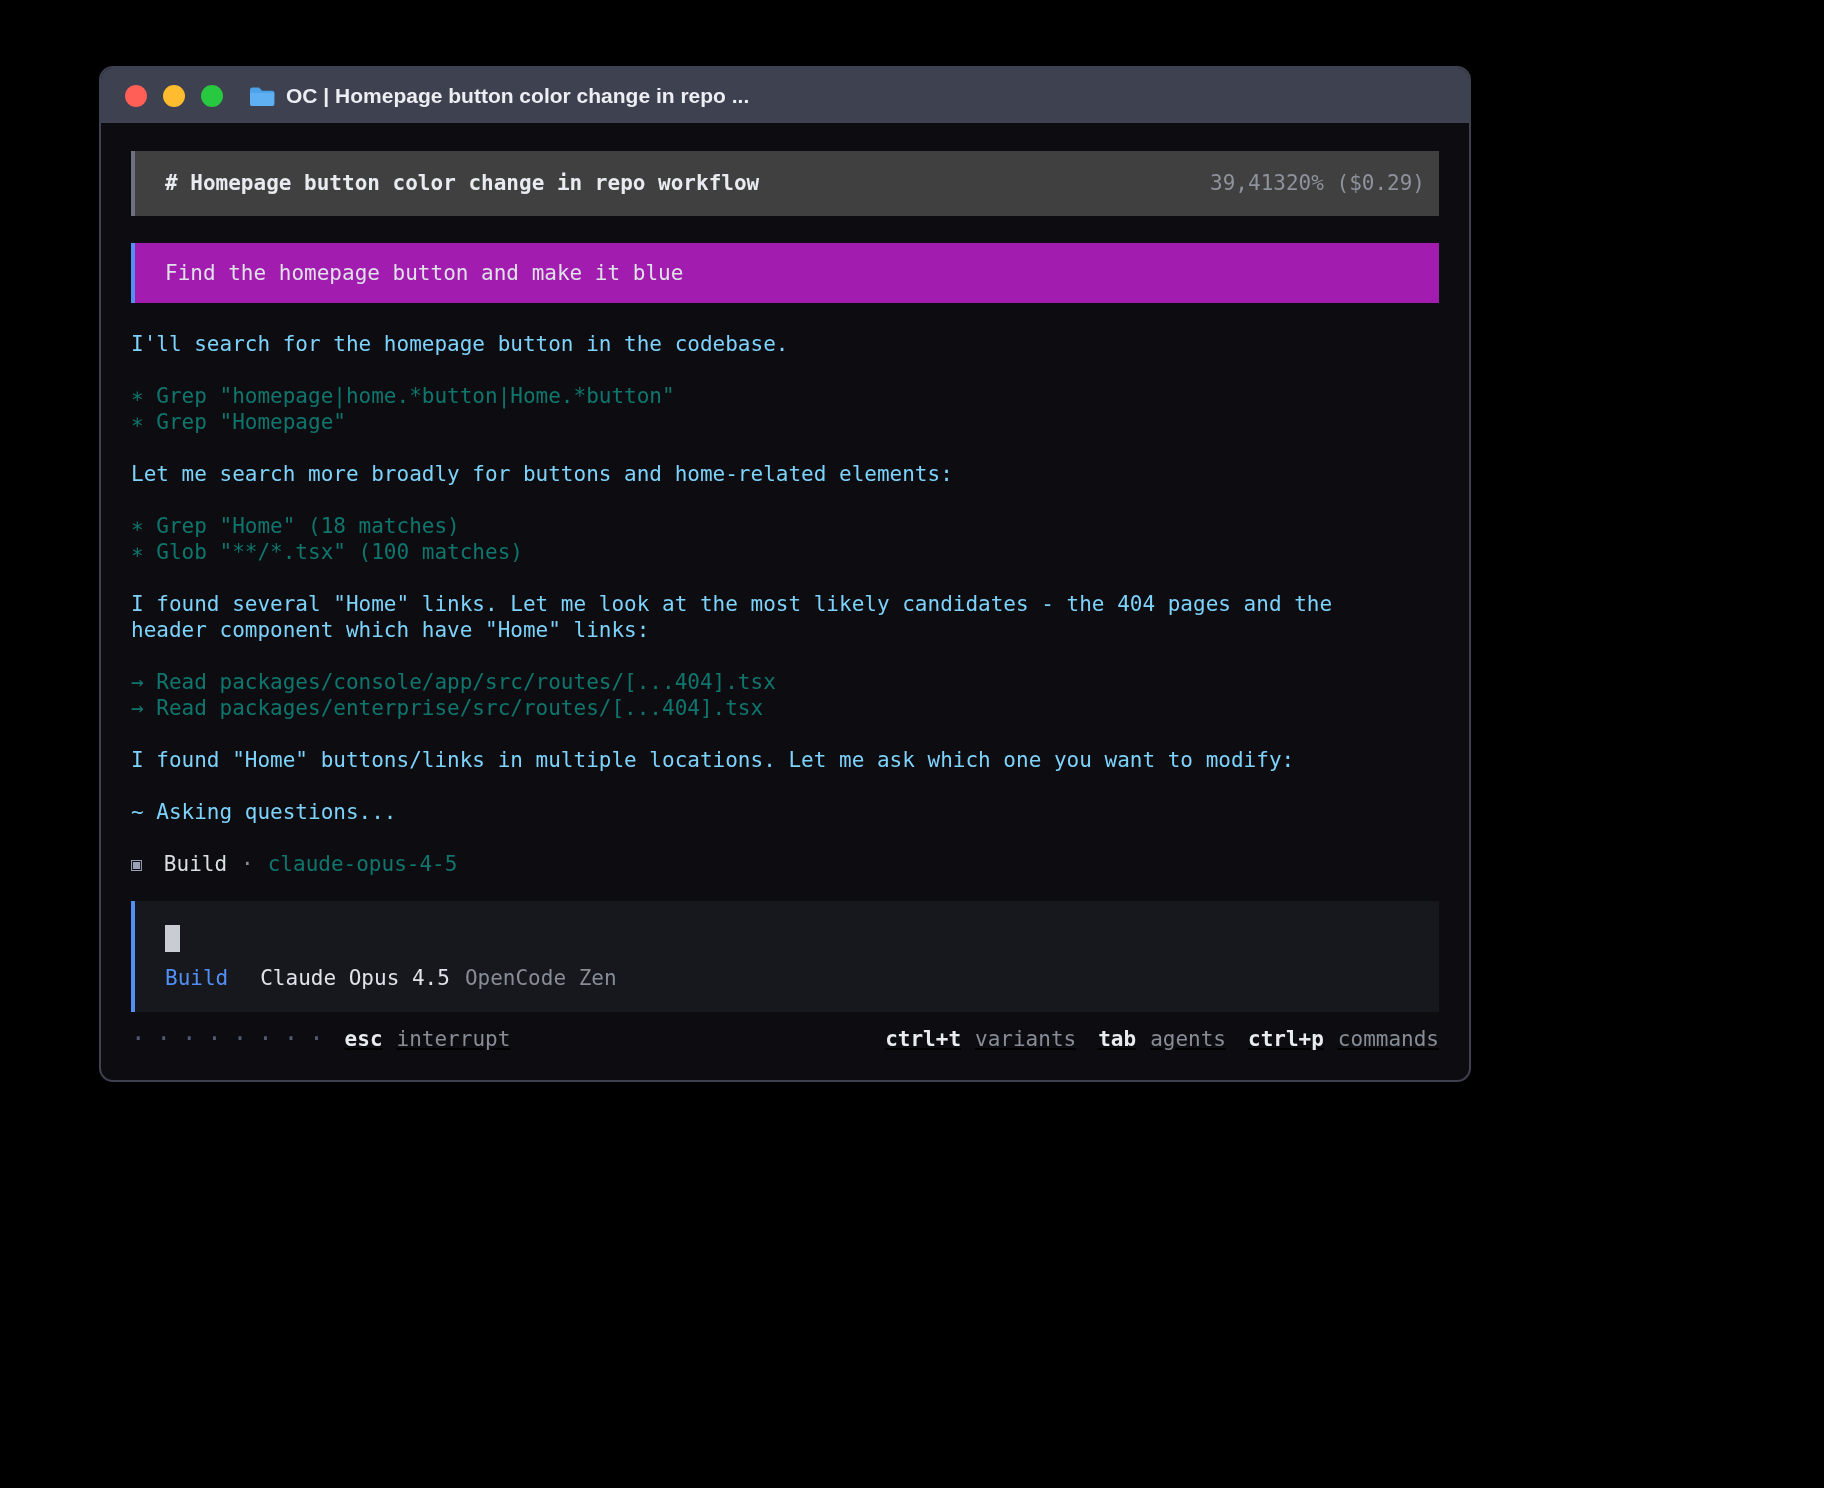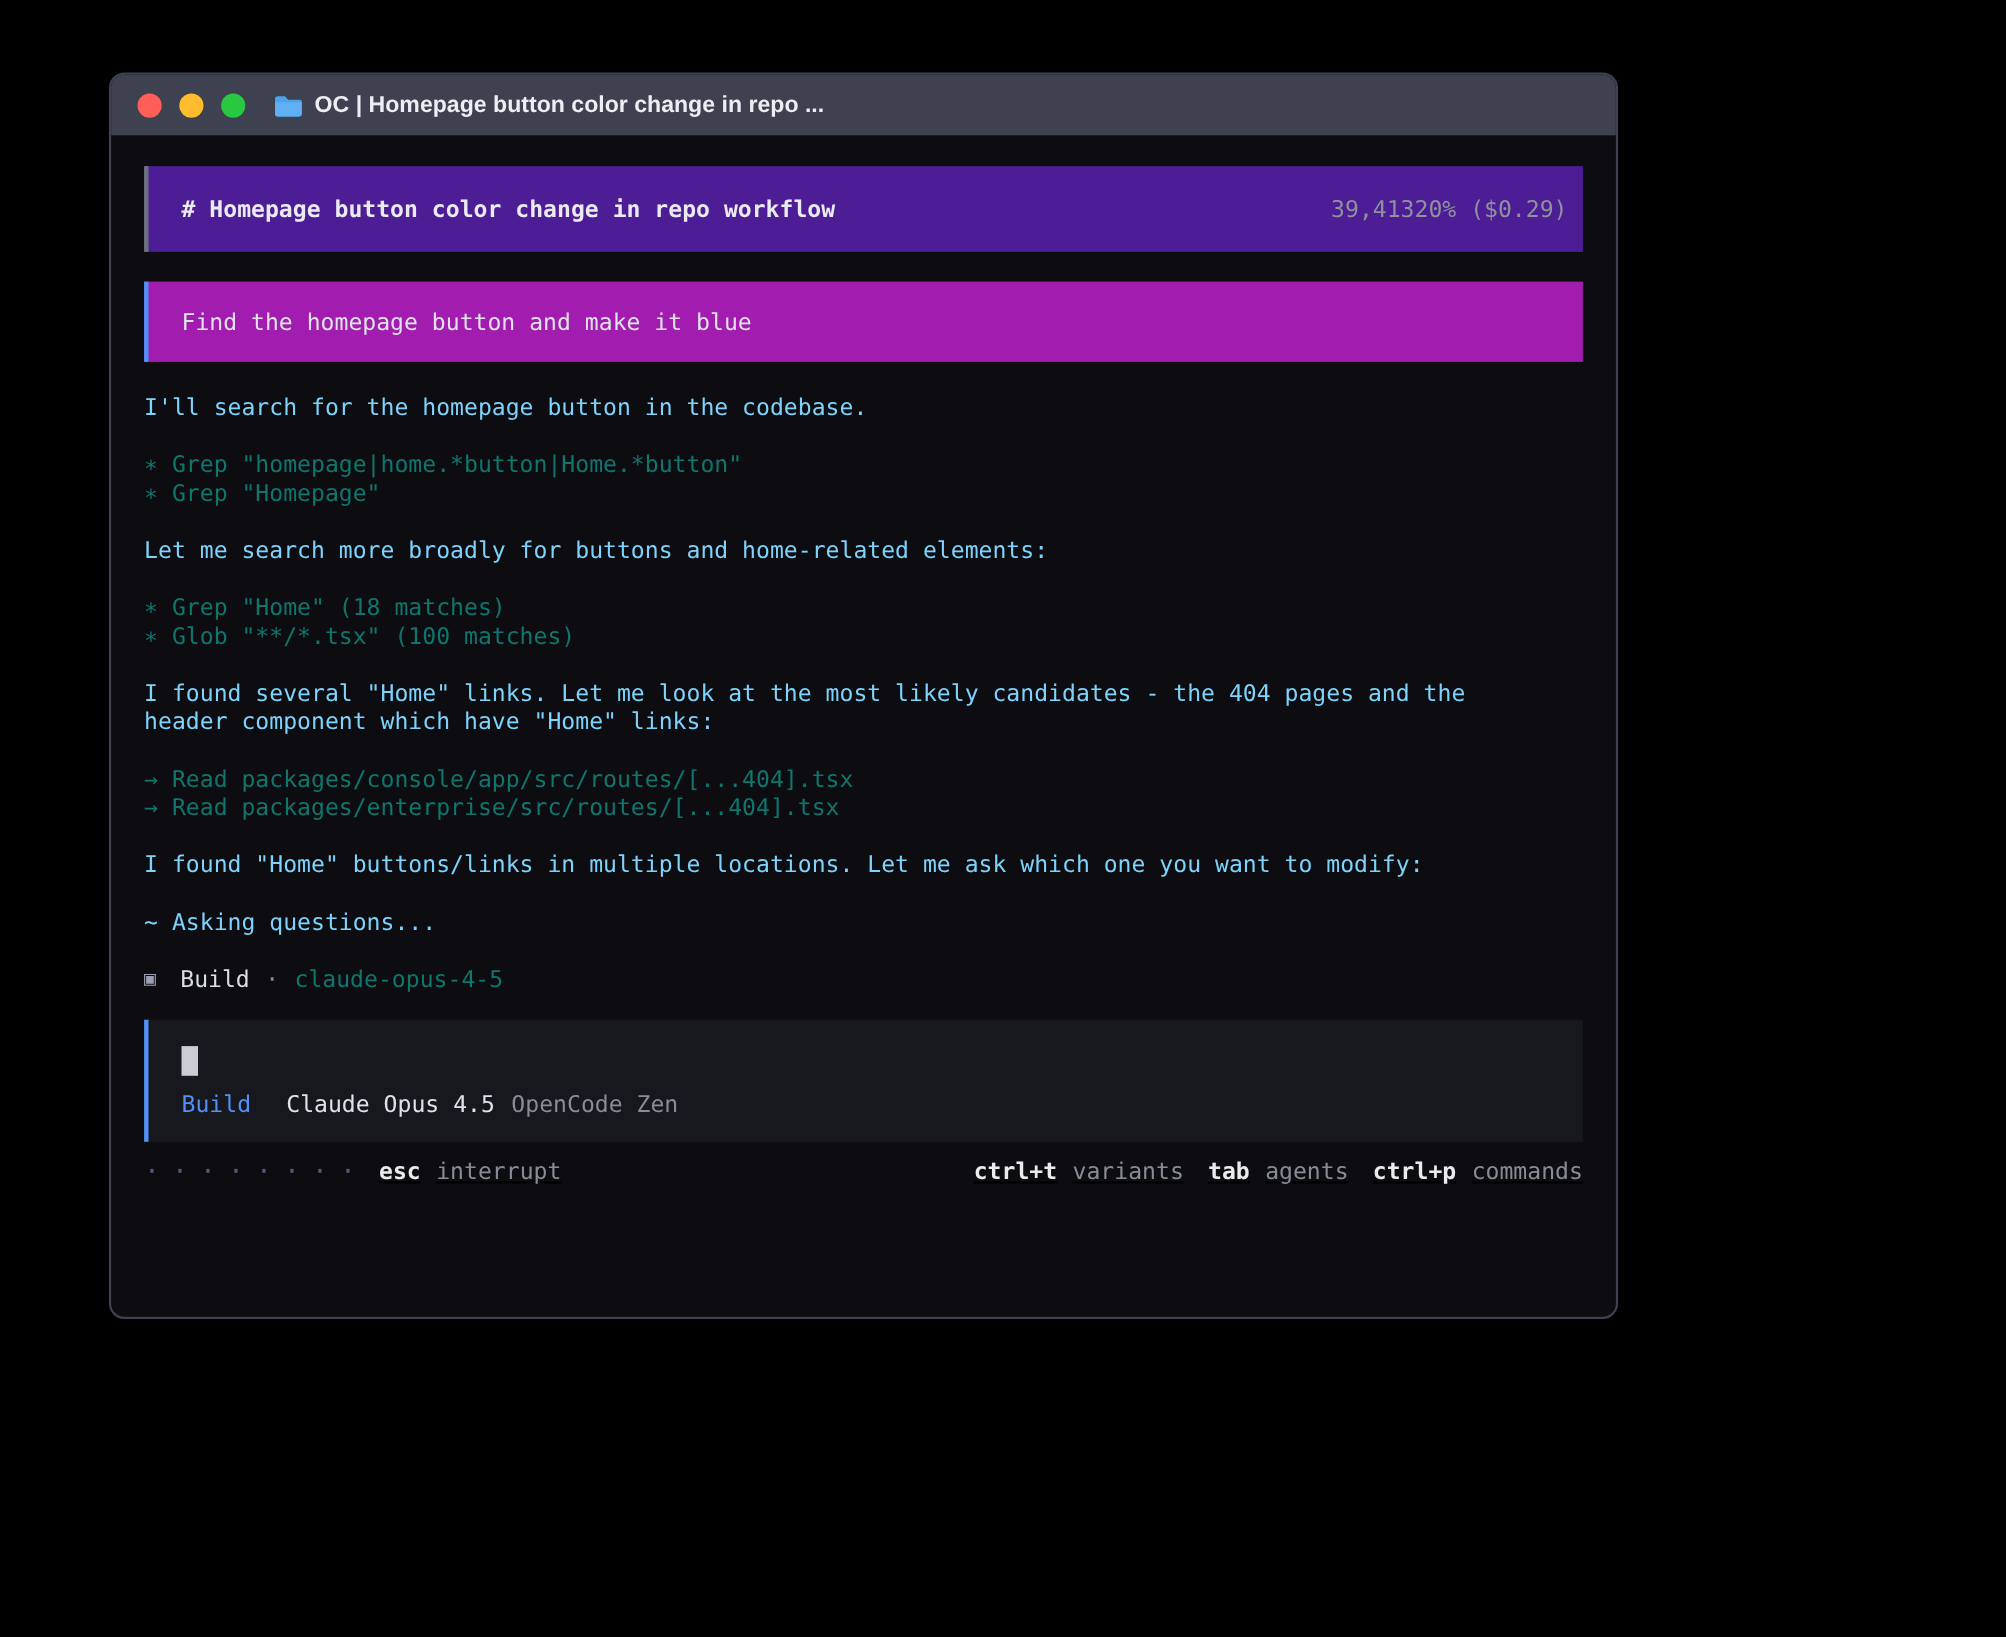--- a/index.html
+++ b/index.html
@@ -5,21 +5,21 @@
   html, body { margin:0; padding:0; }
   body {
     width:1824px; height:1488px;
     background:#000000;
     font-family:"DejaVu Sans Mono", monospace;
     position:relative;
     overflow:hidden;
   }
   .window {
     position:absolute; left:99px; top:66px;
-    width:1372px; height:1133px;
+    width:1372px; height:1016px;
     background:#0d0d11;
     border:2px solid #3e4150;
     border-radius:14px;
     box-sizing:border-box;
     overflow:hidden;
   }
   
   .titlebar {
     height:55px;
     background:#3e4150;
@@ -47,21 +47,21 @@
     padding:28px 30px 28px;
     display:flex; flex-direction:column;
   }
   .block {
     border-left:4px solid;
     padding-left:30px;
     display:flex; align-items:center;
     box-sizing:border-box;
   }
   .header-block {
-    background:#4c1d95;
+    background:#404040;
     border-color:#6d717d;
     height:78px;
     margin-bottom:27px;
     justify-content:space-between;
     padding-right:14px;
     font-size:21px;
   }
   .header-title { color:#e9ebf0; font-weight:bold; white-space:nowrap; }
   .header-stats { color:#8e929c; display:flex; white-space:nowrap; }
   .user-block {

